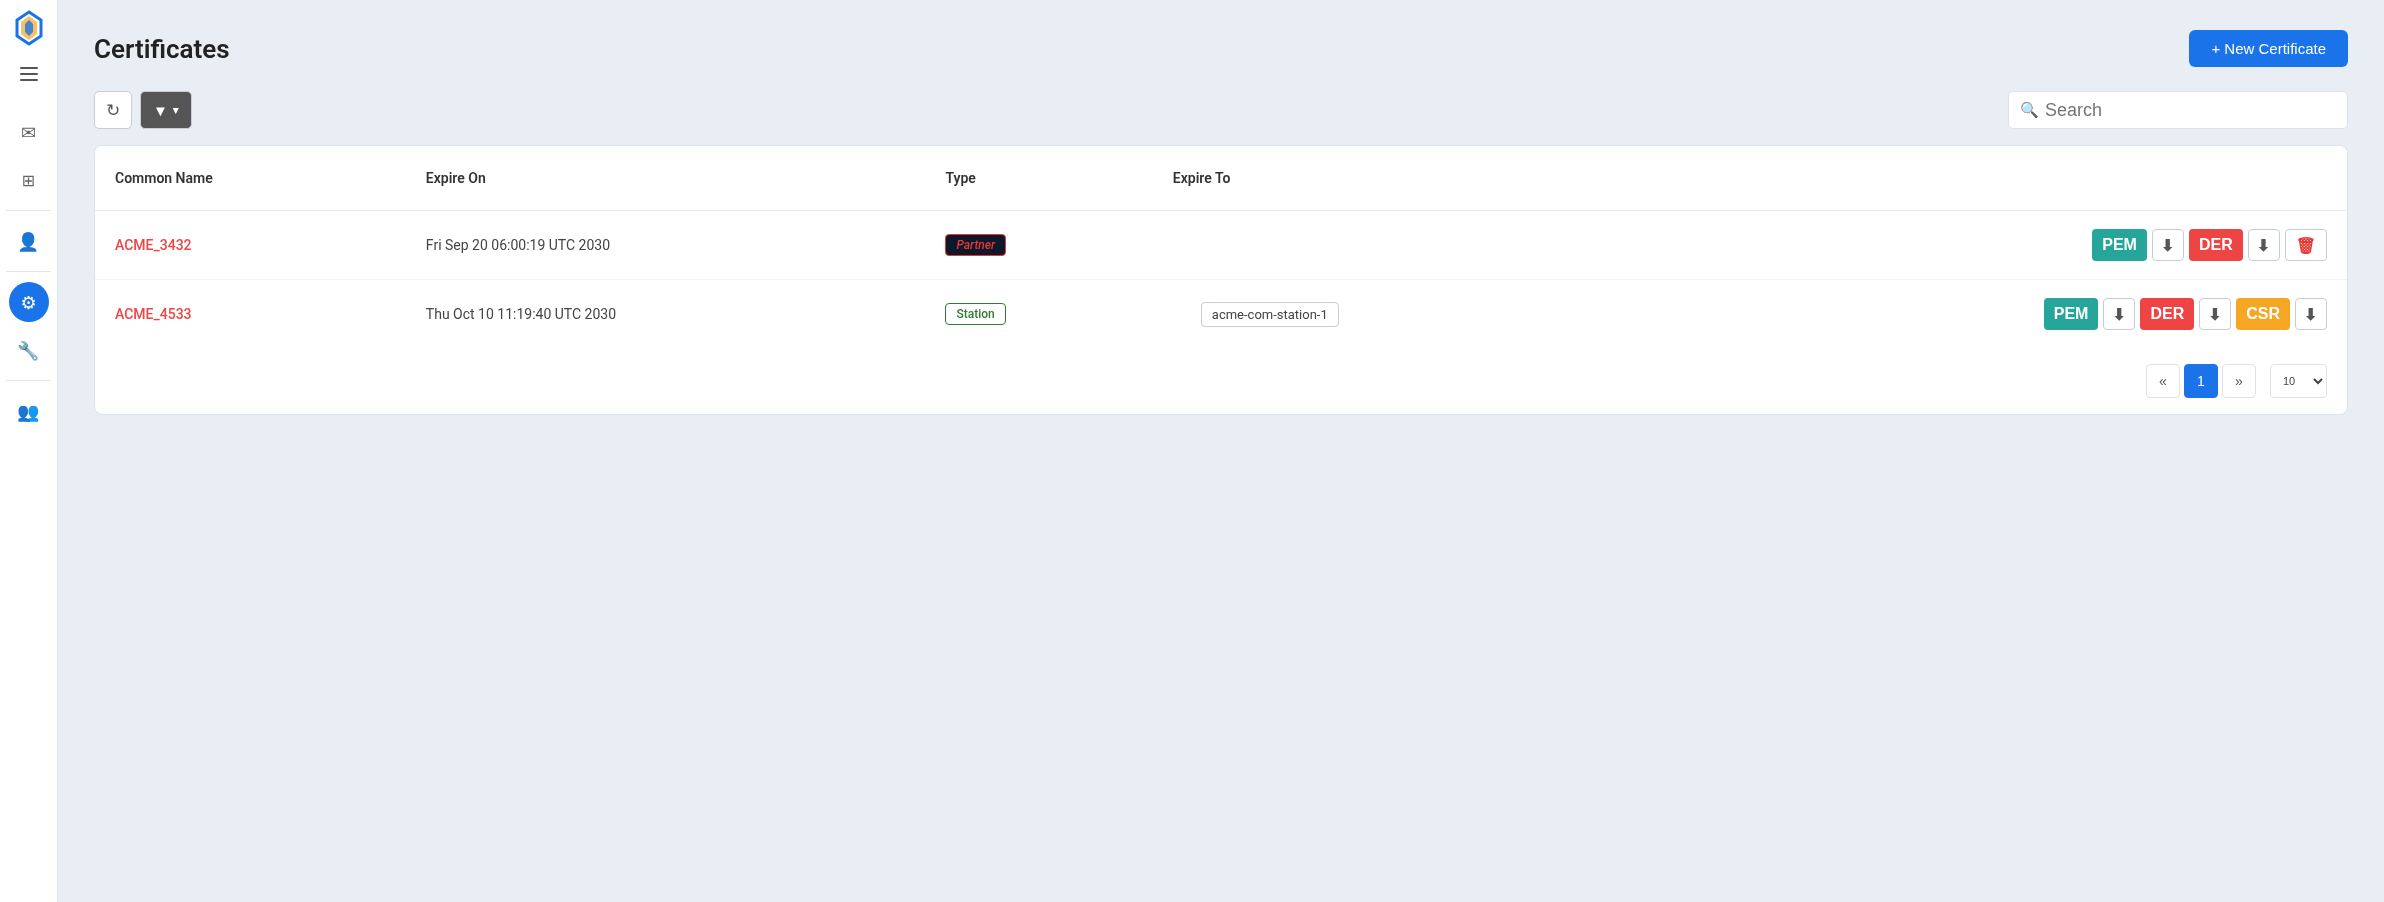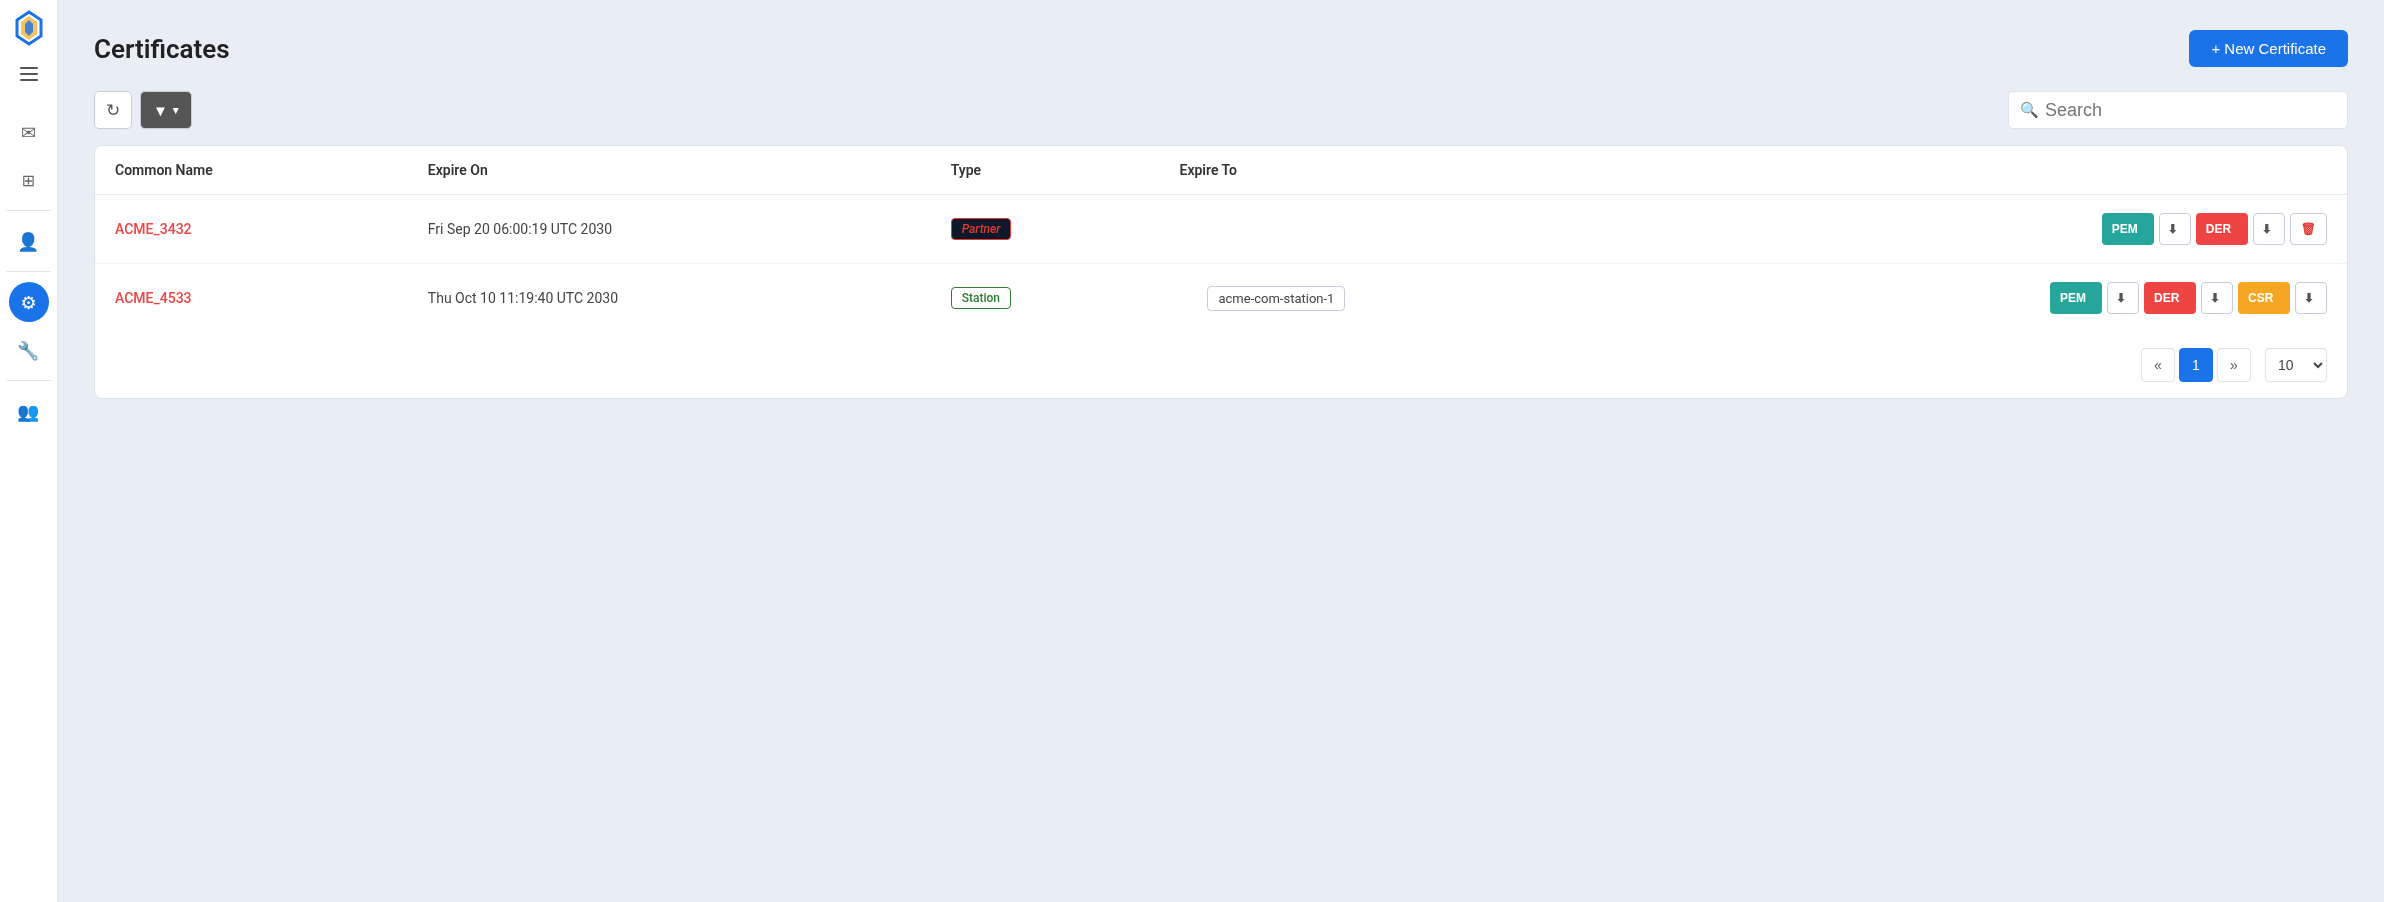--- a/index.html
+++ b/index.html
@@ -168,21 +168,21 @@
       border-radius: 8px;
       border: 1px solid #dde3ea;
       overflow: hidden;
     }
     table {
       width: 100%;
       border-collapse: collapse;
     }
     thead th {
       text-align: left;
-      padding: 16px 20px;
+      padding: 24px 20px;
       font-size: 14px;
       font-weight: 600;
       color: #333;
       border-bottom: 1px solid #e5eaf0;
       background: #fff;
     }
     tbody tr {
       border-bottom: 1px solid #f0f4f8;
     }
     tbody tr:last-child { border-bottom: none; }
@@ -242,21 +242,21 @@
       display: flex;
       align-items: center;
       gap: 5px;
       justify-content: flex-end;
     }
     .action-btn {
       height: 32px;
       min-width: 52px;
       border: none;
       border-radius: 4px;
-      font-size: 12px;
+      font-size: 16px;
       font-weight: 600;
       cursor: pointer;
       display: flex;
       align-items: center;
       gap: 5px;
       padding: 0 10px;
       color: #fff;
     }
     .action-btn.pem { background: #26a69a; }
     .action-btn.der { background: #ef4444; }
@@ -300,21 +300,21 @@
     .page-btn.active {
       background: #1a73e8;
       color: #fff;
       border-color: #1a73e8;
     }
     .page-select {
       height: 34px;
       border: 1.5px solid #dde3ea;
       border-radius: 4px;
       padding: 0 8px;
-      font-size: 14px;
+      font-size: 11px;
       color: #444;
       background: #fff;
       margin-left: 10px;
       cursor: pointer;
     }
   </style>
 </head>
 <body>
 
 <div class="sidebar-narrow">

